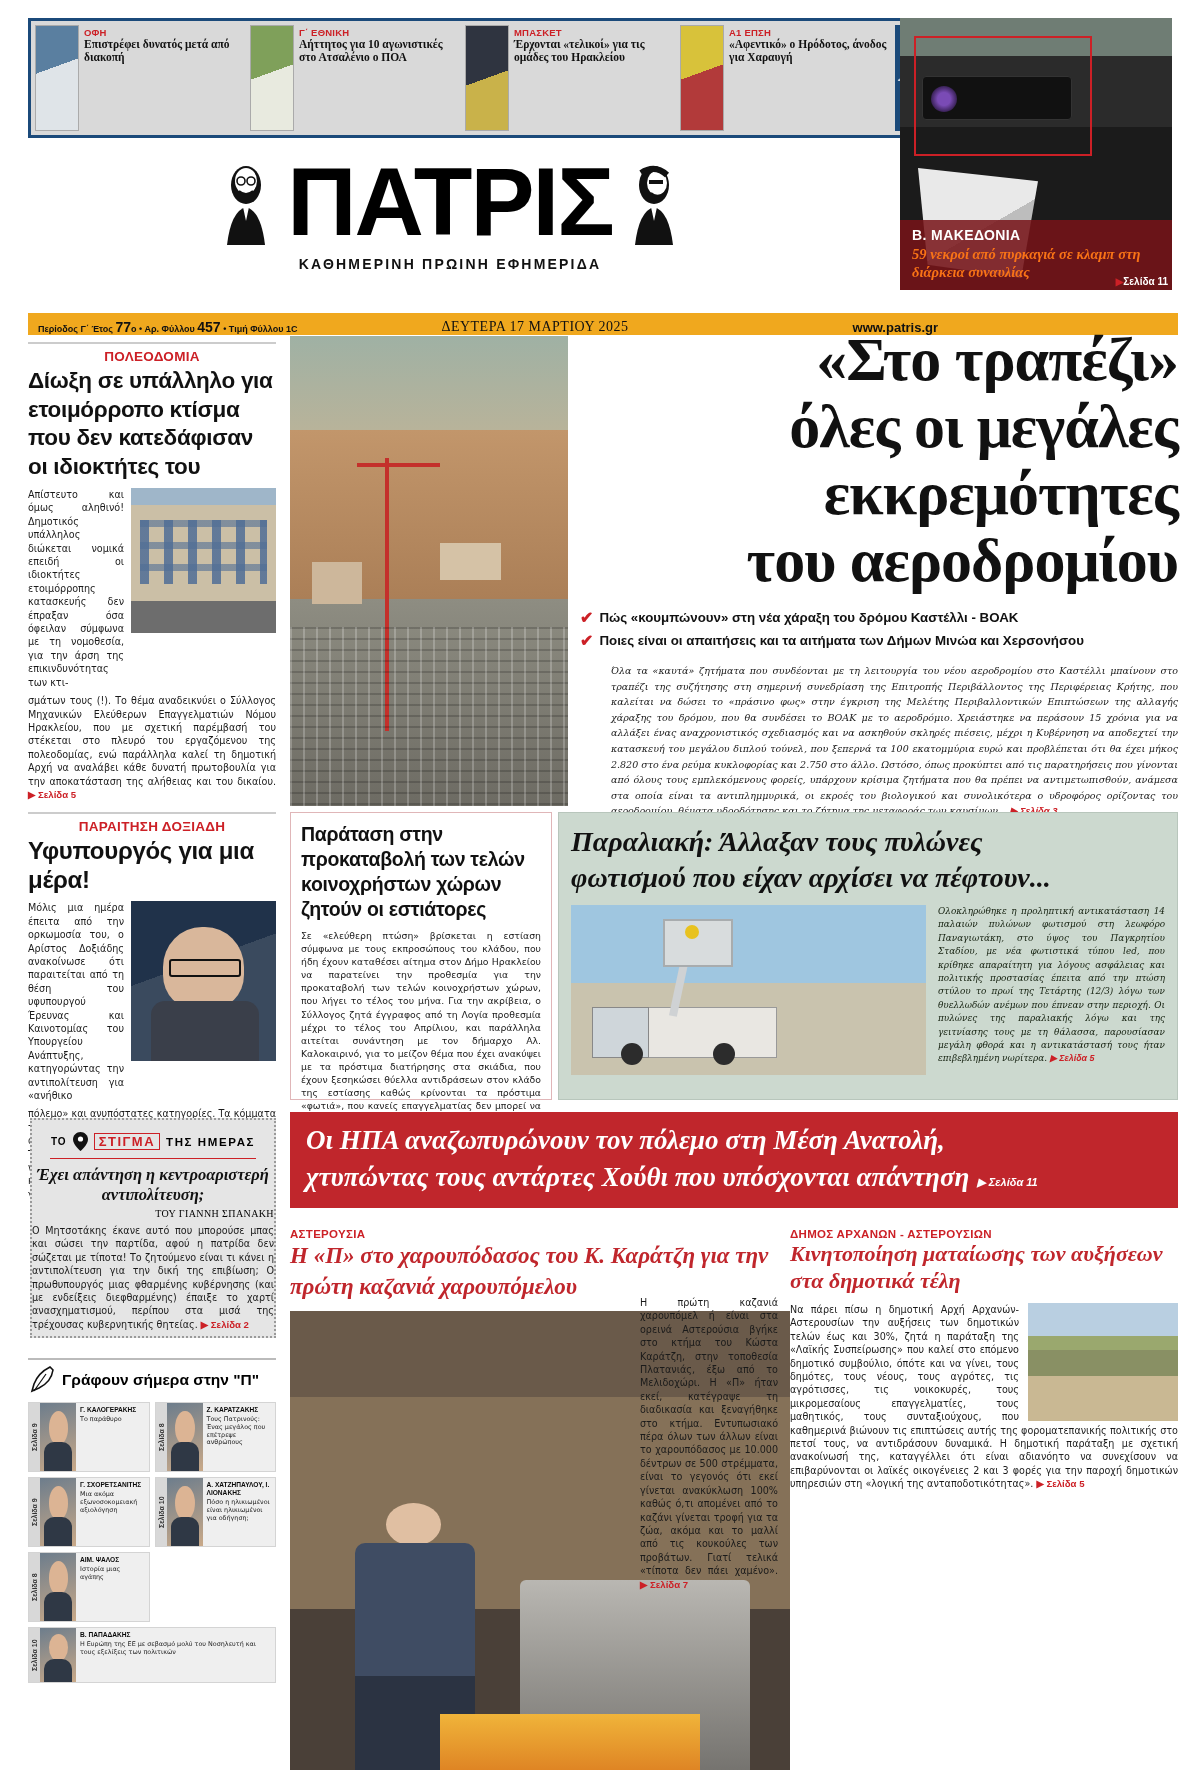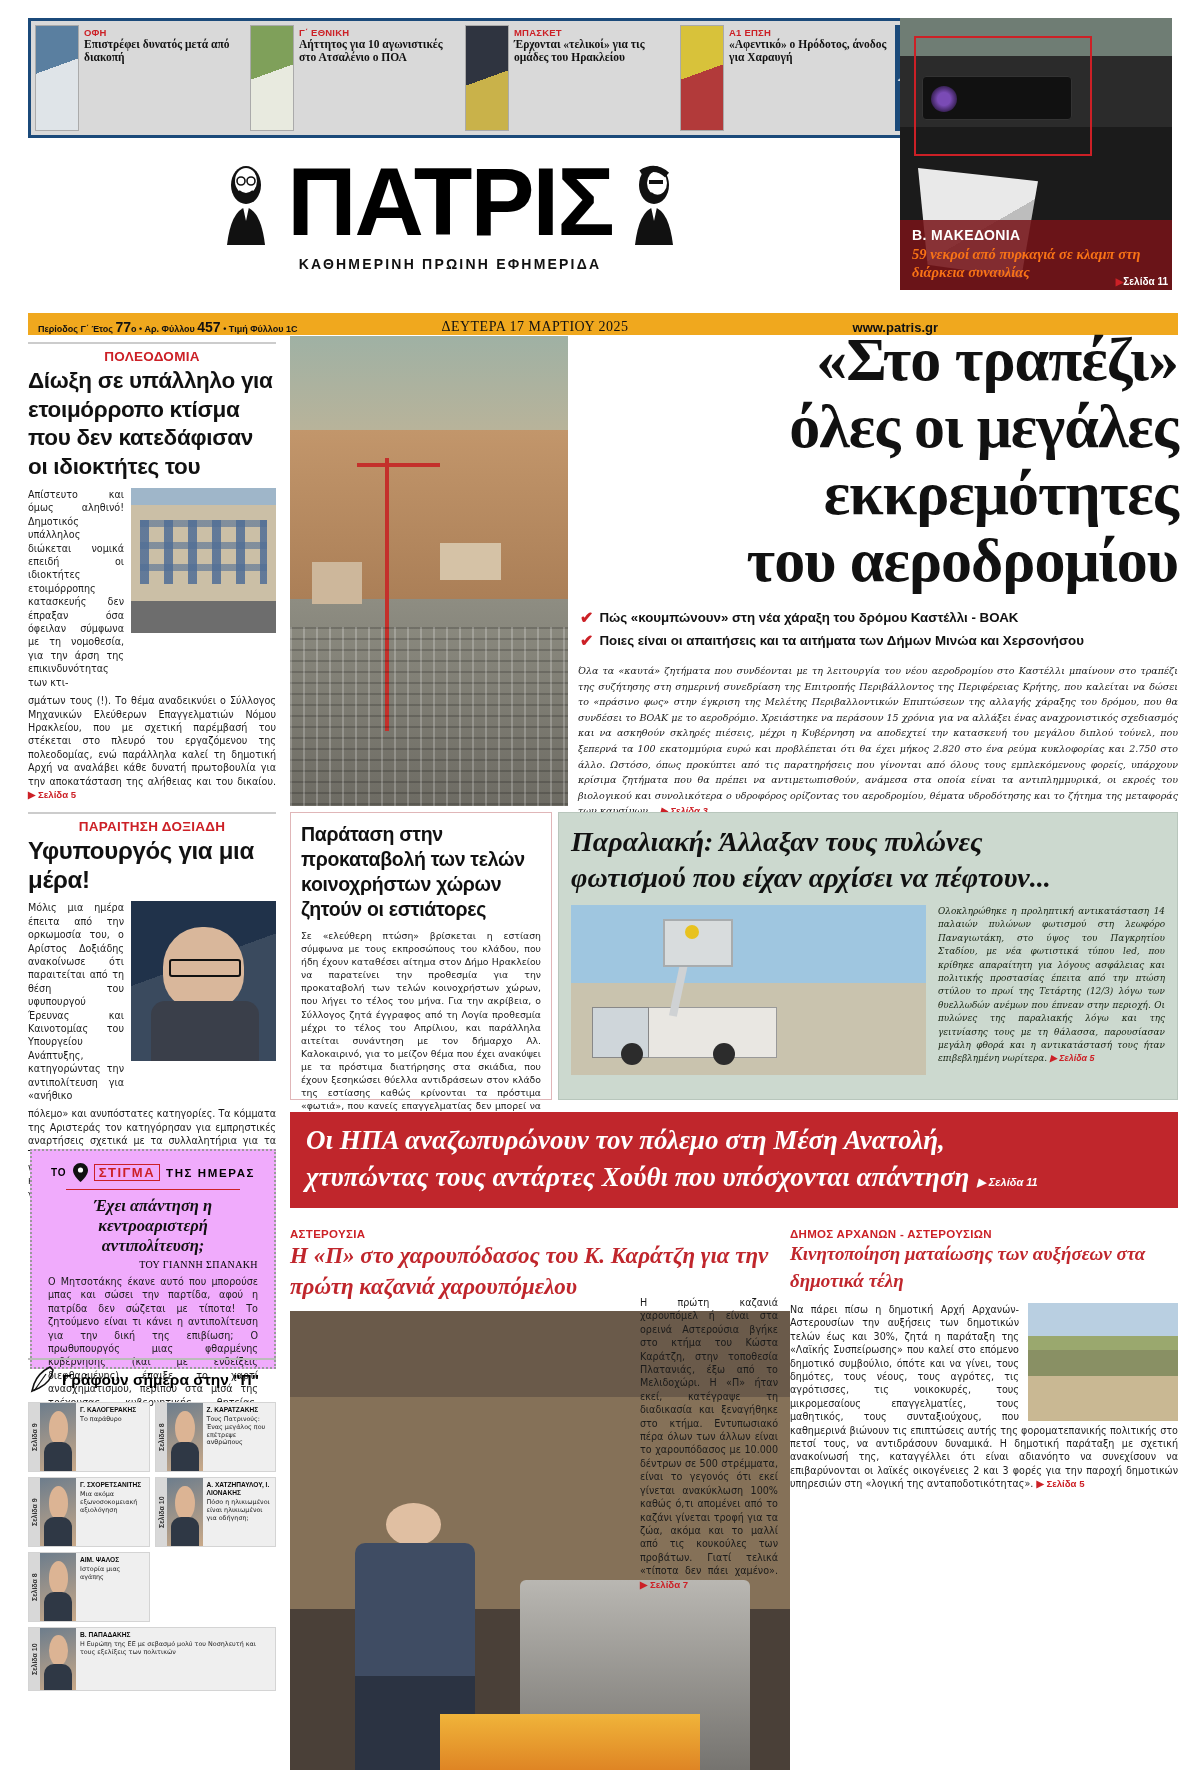--- a/index.html
+++ b/index.html
@@ -112,24 +112,23 @@
   }
   .ph-person:after{
     content:""; position:absolute; left:14%; top:62%; width:74%; height:40%; border-radius:14px 14px 0 0;
     background:#3a3f4a;
   }
   .glasses{position:absolute; left:26%; top:36%; width:50%; height:11%; border:2px solid #111; border-radius:3px;}
 
   
   .stigma{
     position:absolute; left:30px; top:1118px; width:246px; height:220px;
-    background:#f0abfc;
+    background:#e5e5e5;
     border:2px dotted #9a9a9a;
-    padding:12px 16px 8px;
-    margin-top:31px;
+    padding:12px 0 8px;
   }
   .stigma-top{display:flex; align-items:center; justify-content:center; gap:6px;}
   .stigma-to{font-size:10px; font-weight:bold; letter-spacing:1px; font-family:"Liberation Sans",sans-serif;}
   .pin{width:15px;height:19px;}
   .stigma-word{border:1.6px solid #cc2026; color:#cc2026; font-weight:bold; font-size:13px;
     padding:0 4px; letter-spacing:1.5px; font-family:"Liberation Sans",sans-serif;}
   .stigma-day{font-size:11.5px; font-weight:bold; letter-spacing:1.6px; font-family:"Liberation Sans",sans-serif;}
   .stigma-div{border-top:1.6px solid #cc2026; margin:7px 18px 6px;}
   .stigma-h{font-family:"Liberation Serif",serif; font-style:italic; font-weight:bold;
     font-size:16.5px; line-height:20px; text-align:center; color:#111;}
@@ -182,21 +181,21 @@
   .main-head{position:absolute; left:578px; top:326px; width:600px;}
   .mh-line{font-family:"Liberation Serif",serif; font-weight:bold; color:#111;
     font-size:62px; line-height:67px; text-align:right; letter-spacing:-1px;}
   .bullets{margin-top:16px; padding-left:2px;}
   .bullet{display:flex; align-items:flex-start; gap:6px; margin-bottom:7px;}
   .chk{color:#cc2026; font-weight:bold; font-size:16px; line-height:16px; font-family:"Liberation Sans",sans-serif;}
   .bullet span.t{font-family:"Liberation Sans",sans-serif; font-weight:bold; font-size:13.3px; color:#111;}
   .main-body{
     margin-top:9px; padding-top:5px;
     font-family:"DejaVu Serif", serif; font-style:italic; font-size:9.5px; line-height:15.6px;
-    text-align:justify; color:#1a1a1a; border-bottom:1.4px solid #d8a0a3; padding-bottom:6px;
+    text-align:justify; color:#1a1a1a; border-bottom:1.4px solid #d8a0a3; padding-bottom:6px;margin-left:33px;
   }
 
   
   .estiat{
     position:absolute; left:290px; top:812px; width:262px; height:288px;
     border:1.4px solid #e0b6b8; padding:9px 10px;
   }
   .estiat .hl-black{font-size:19.5px; line-height:25px;}
   .estiat .body-txt{margin-top:7px; font-size:9.3px; line-height:13.1px;}
 
@@ -247,21 +246,21 @@
   .bot-right{position:absolute; left:790px; top:1228px; width:388px;}
   .br-photo{margin-top:9px; width:150px; height:118px; float:right; margin-left:9px;
     background:linear-gradient(180deg,#b9cfe1 0 28%, #9aa86e 28% 62%, #c9b893 62% 100%); position:relative; overflow:hidden;}
   .br-photo:before{content:""; position:absolute; left:0; top:40%; width:100%; height:22%;
     background:rgba(120,120,90,.5);}
   .sec-kicker{color:#cc2026; font-family:"Liberation Sans",sans-serif; font-weight:bold; font-size:11.5px;
     letter-spacing:.3px;}
   .red-head{font-family:"Liberation Serif",serif; font-style:italic; font-weight:bold; color:#c0262c;
     font-size:23px; line-height:31px;}
   .red-head-sm{font-family:"Liberation Serif",serif; font-style:italic; font-weight:bold; color:#c0262c;
-    font-size:19px; line-height:27px;}
+    font-size:22px; line-height:27px;}
 </style>
 </head>
 <body>
 
 <div class="sports-strip">
   <div class="sp-cell">
     <div class="sp-photo" style="background:linear-gradient(160deg,#5a7fa0 0 40%,#dfe4e8 40% 100%)"></div>
     <div class="sp-txt">
       <div class="sp-kicker">ΟΦΗ</div>
       <div class="sp-head">Επιστρέφει δυνατός μετά από διακοπή</div>
@@ -433,21 +432,21 @@
         </div>
     </div>
     <div class="gf-cell">
       <div class="gf-side">Σελίδα 8</div>
       <div class="gf-face"></div>
       <div class="gf-txt">
           <div class="gf-name">ΑΙΜ. ΨΑΛΟΣ</div>
           <div class="gf-sub">Ιστορία μιας αγάπης</div>
         </div>
     </div>
-    <div class="gf-cell" style="grid-column:1 / span 2; height:64px;">
+    <div class="gf-cell" style="grid-column:1 / span 2; height:56px;">
       <div class="gf-side">Σελίδα 10</div>
       <div class="gf-face"></div>
       <div class="gf-txt">
           <div class="gf-name">Β. ΠΑΠΑΔΑΚΗΣ</div>
           <div class="gf-sub">Η Ευρώπη της ΕΕ με σεβασμό μολύ του Νοσηλευτή και τους εξελίξεις των πολιτικών</div>
         </div>
     </div>
   </div>
 </div>
 

